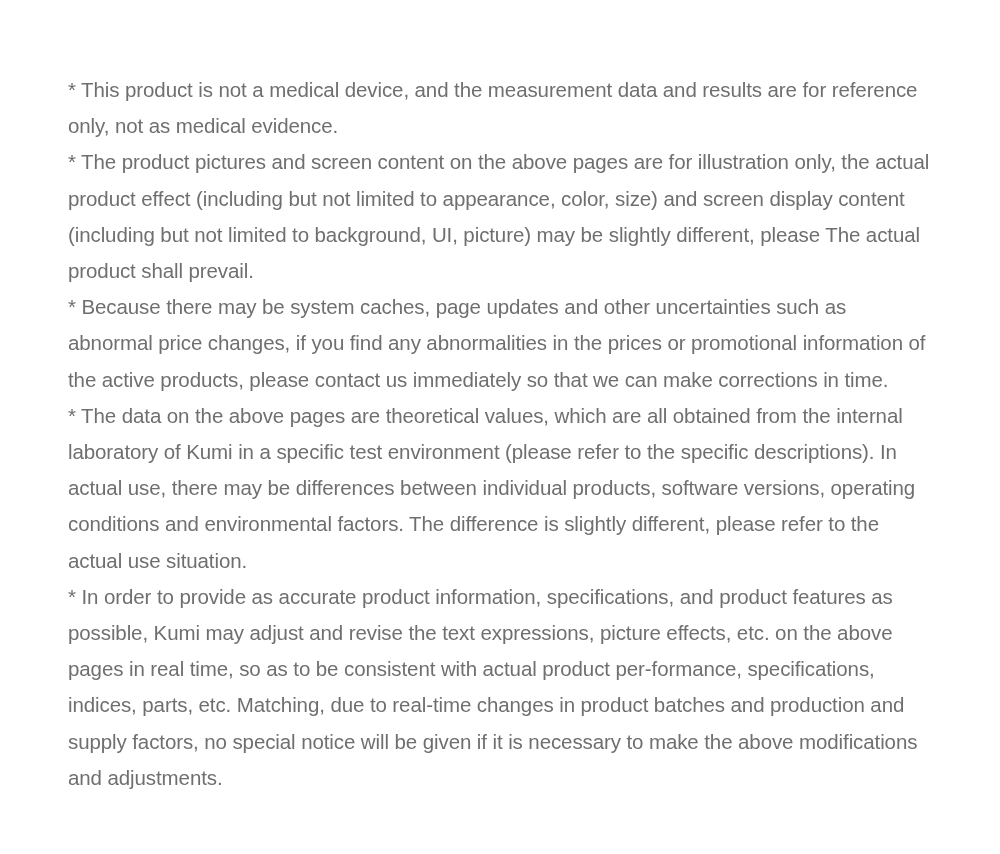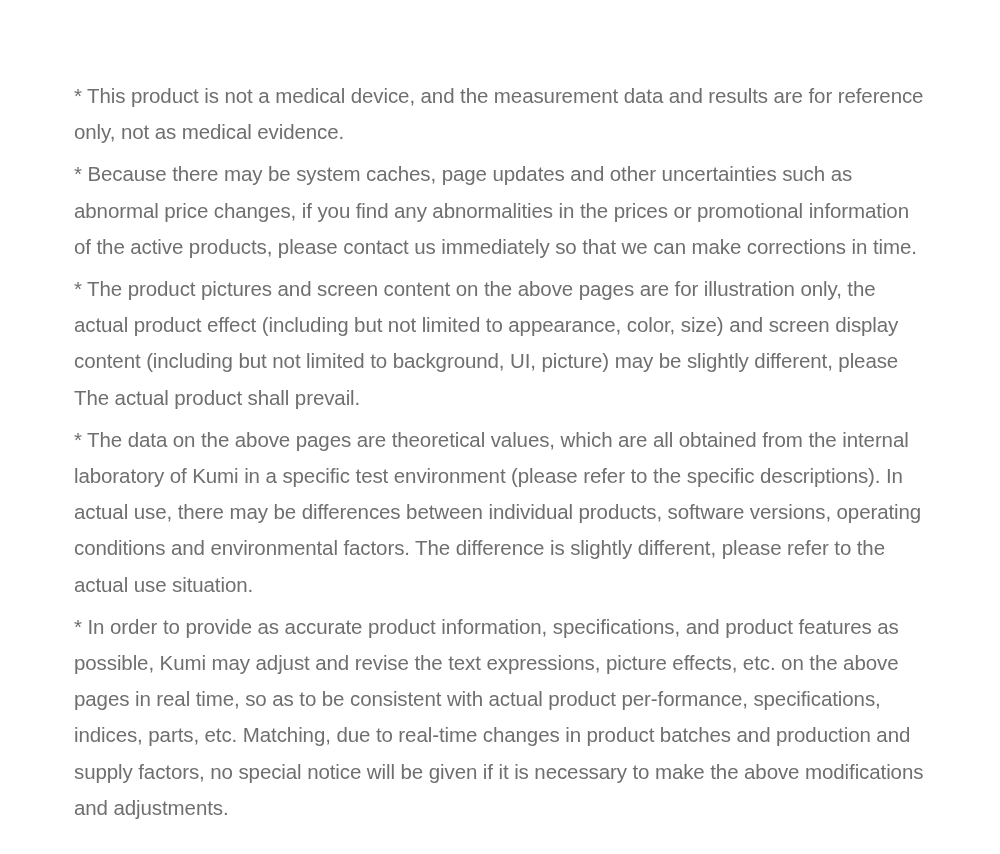--- a/index.html
+++ b/index.html
@@ -26,29 +26,29 @@
     padding: 0;
     list-style: none;
   }
   .disclaimer-item {
     font-size: 20.5px;
     line-height: 36.2px;
     letter-spacing: -0.1px;
     color: #6f6f6f;
     font-weight: 400;
     text-align: left;
-    margin: 6px;
+    margin: 0;
     padding: 0;
     white-space: pre-wrap;
   }
 </style>
 </head>
 <body>
 
 <div class="disclaimer-page">
   <ul class="disclaimer-list">
     <li class="disclaimer-item">* This product is not a medical device, and the measurement data and results are for reference only, not as medical evidence.</li>
+    <li class="disclaimer-item">* The product pictures and screen content on the above pages are for illustration only, the actual product effect (including but not limited to appearance, color, size) and screen display content (including but not limited to background, UI, picture) may be slightly different, please The actual product shall prevail.</li>
     <li class="disclaimer-item">* Because there may be system caches, page updates and other uncertainties such as abnormal price changes, if you find any abnormalities in the prices or promotional information of the active products, please contact us immediately so that we can make corrections in time.</li>
-    <li class="disclaimer-item">* The product pictures and screen content on the above pages are for illustration only, the actual product effect (including but not limited to appearance, color, size) and screen display content (including but not limited to background, UI, picture) may be slightly different, please The actual product shall prevail.</li>
     <li class="disclaimer-item">* The data on the above pages are theoretical values, which are all obtained from the internal laboratory of Kumi in a specific test environment (please refer to the specific descriptions). In actual use, there may be differences between individual products, software versions, operating conditions and environmental factors. The difference is slightly different, please refer to the actual use situation.</li>
     <li class="disclaimer-item">* In order to provide as accurate product information, specifications, and product features as possible, Kumi may adjust and revise the text expressions, picture effects, etc. on the above pages in real time, so as to be consistent with actual product per-formance, specifications, indices, parts, etc. Matching, due to real-time changes in product batches and production and supply factors, no special notice will be given if it is necessary to make the above modifications and adjustments.</li>
   </ul>
 </div>
 
 </body></html>

